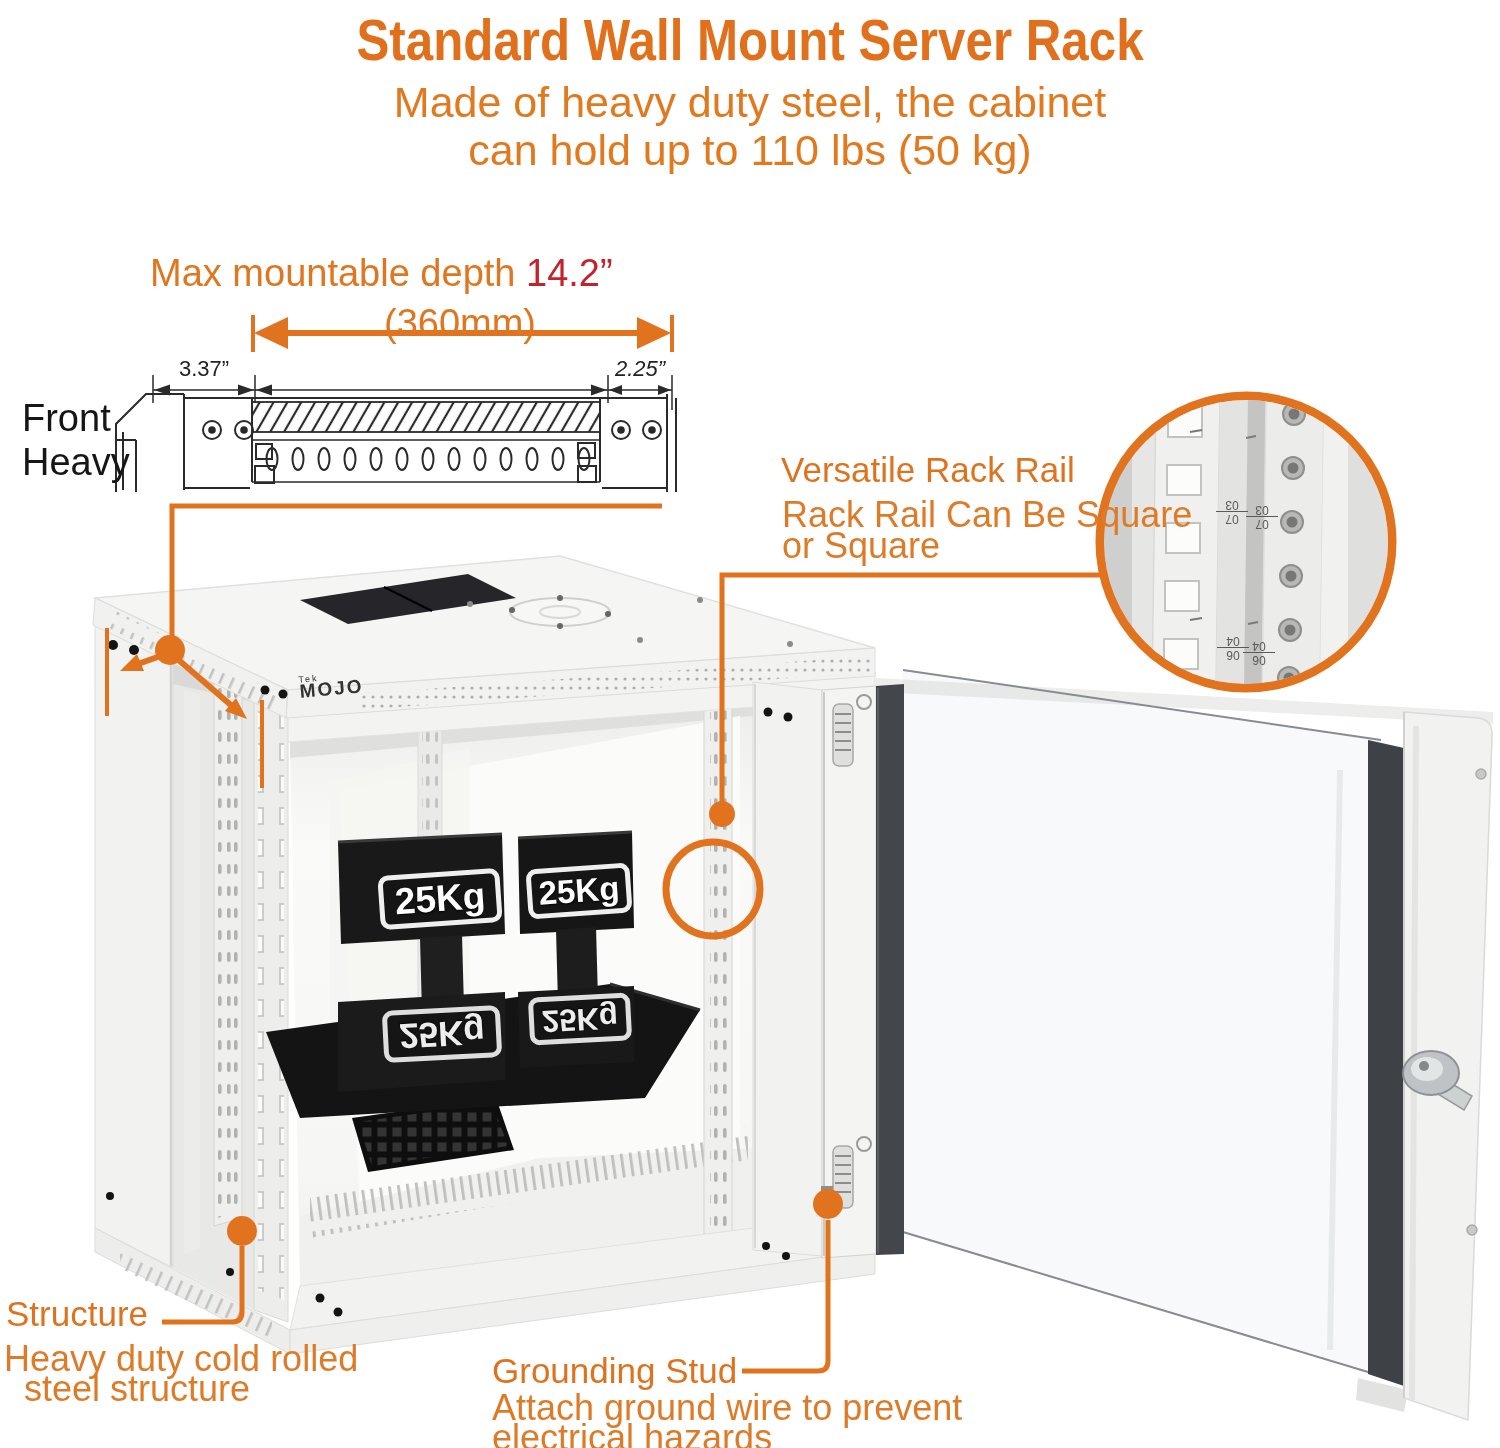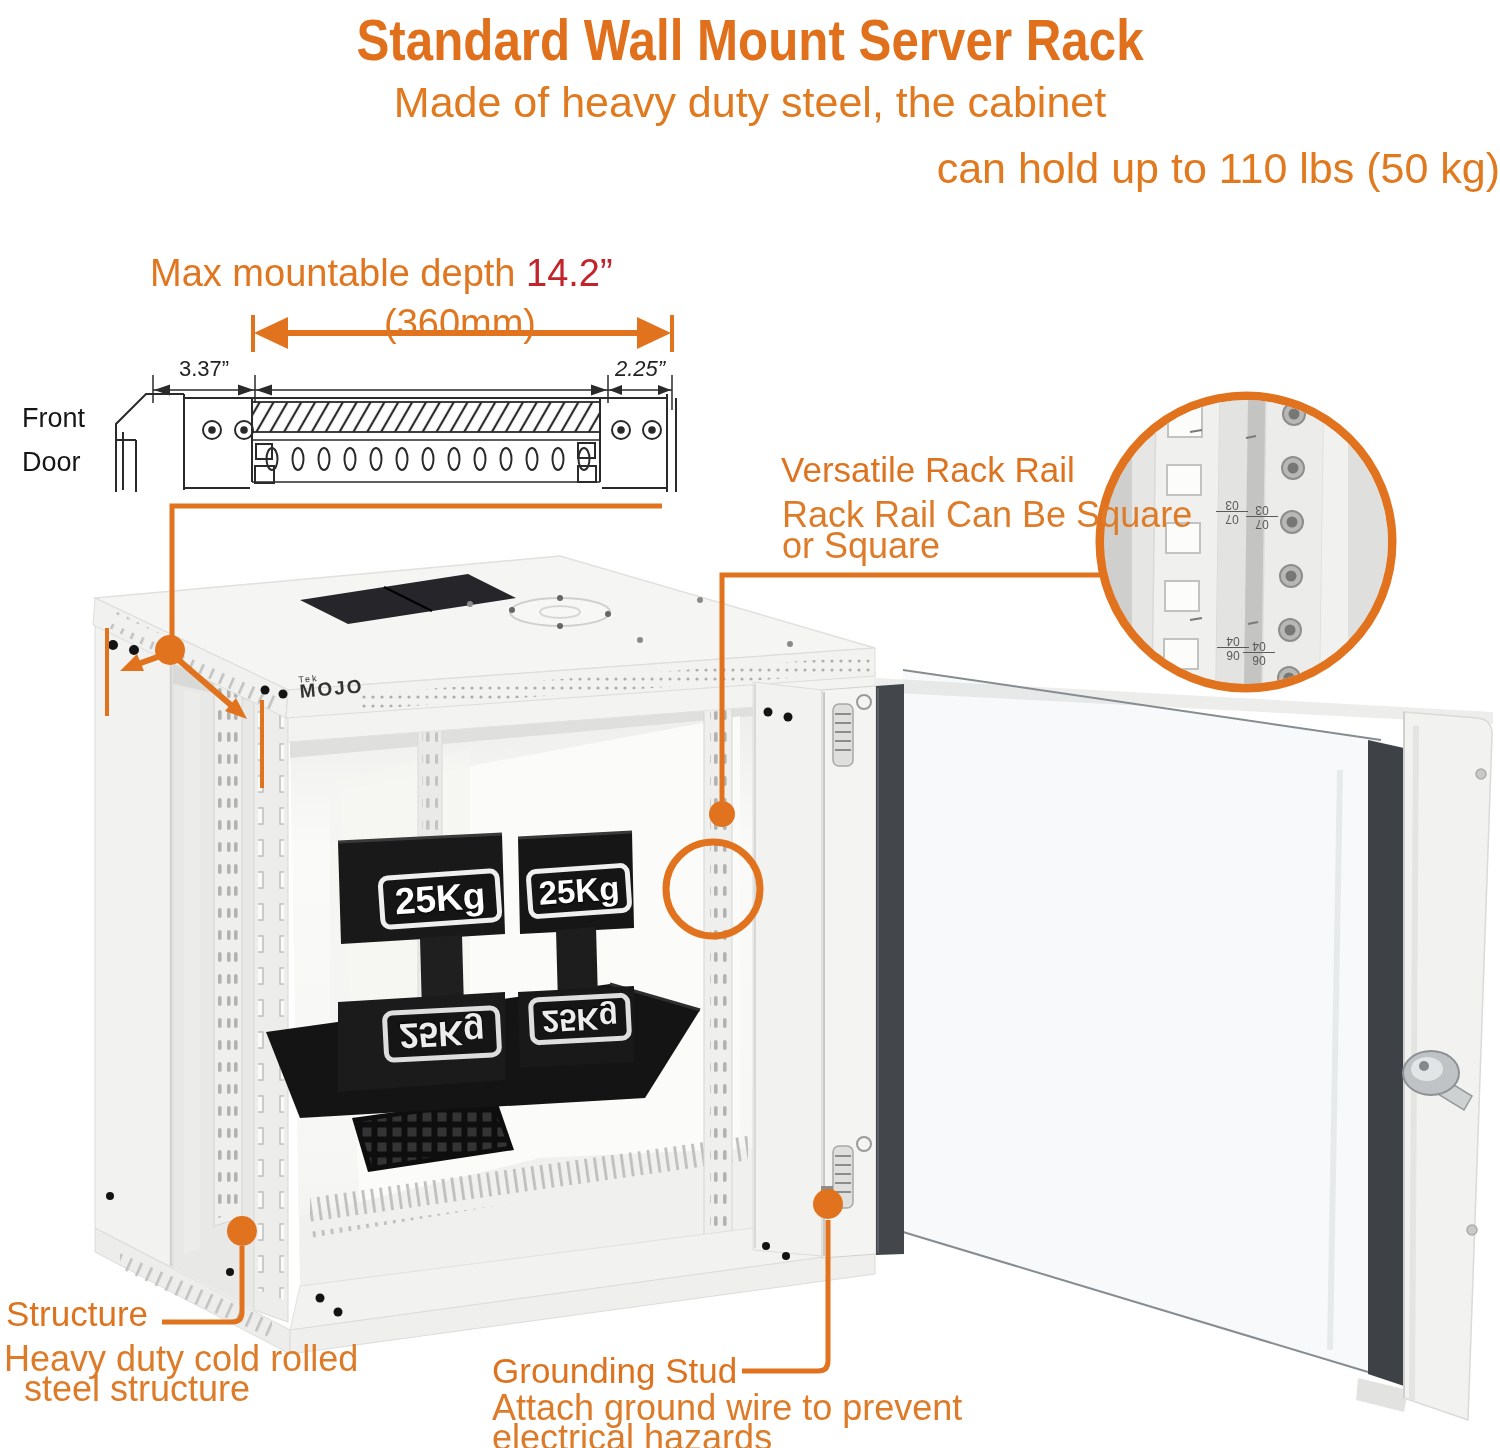--- a/index.html
+++ b/index.html
@@ -3,25 +3,25 @@
 <meta charset="utf-8">
 <style>
   html,body{margin:0;padding:0;background:#fff;}
   .stage{position:relative;width:1500px;height:1448px;background:#fff;overflow:hidden;
          font-family:"Liberation Sans","DejaVu Sans",sans-serif;}
   .art{position:absolute;left:0;top:0;z-index:1;}
   .txt{position:absolute;z-index:2;white-space:nowrap;}
   .title{left:0;right:0;top:6px;text-align:center;font-size:58px;font-weight:bold;color:#E0701C;}
   .title>span{display:inline-block;transform:scaleX(.85);transform-origin:center;}
   .sub{left:0;right:0;text-align:center;font-size:43px;color:#E1791F;}
-  .sub1{top:78px;} .sub2{top:144px;text-align:right;}
+  .sub1{top:78px;} .sub2{top:126px;}
   .depthline{left:150px;top:252px;width:640px;font-size:38px;}
   .depthline .lab{color:#E0761F;} .depthline .val{color:#C2242C;}
   .depthmm{left:150px;top:302px;width:620px;text-align:center;font-size:38px;color:#E0761F;}
-  .fdoor{left:22px;top:396px;font-size:27px;color:#161616;line-height:44px;}
+  .fdoor{left:22px;top:396px;font-size:38px;color:#161616;line-height:44px;}
   .dim{font-size:22px;color:#222;text-align:center;}
   .dimL{left:153px;top:356px;width:102px;} .dimM{left:255px;top:356px;width:353px;} .dimR{left:608px;top:356px;width:64px;font-style:italic;}
   .co-title{font-size:35px;color:#DD731F;}
   .co-sub{font-size:36px;color:#DE7B28;line-height:31px;}
   .rrT{left:781px;top:450px;} .rr1{left:782px;top:499px;} .rr2{left:782px;top:530px;}
   .stT{left:6px;top:1294px;} .st1{left:4px;top:1343px;} .st2{left:4px;top:1373px;margin-left:20px;}
   .gsT{left:492px;top:1351px;} .gs1{left:492px;top:1392px;} .gs2{left:492px;top:1422px;}
   .brand{left:299px;top:672px;color:#333;transform:rotate(-5deg);line-height:11px;z-index:3;}
   .brand .bt{font-size:9px;letter-spacing:2px;display:block;}
   .brand .bm{font-size:19px;font-weight:bold;letter-spacing:2px;display:block;}
@@ -371,21 +371,21 @@
 <div class="txt sub sub1">Made of heavy duty steel, the cabinet</div>
 <div class="txt sub sub2">can hold up to 110 lbs (50 kg)</div>
 
 <div class="txt depthline">
   <span class="lab">Max mountable depth </span><span class="val">14.2”</span>
 </div>
 <div class="txt depthmm">(360mm)</div>
 
 <div class="txt fdoor">
   <div>Front</div>
-  <div>Door</div>
+  <div>Heavy</div>
 </div>
 
 <div class="txt dim dimL">3.37”</div>
 <div class="txt dim dimR">2.25”</div>
 
 <div class="txt co-title rrT">Versatile Rack Rail</div>
 <div class="txt co-sub rr1">Rack Rail Can Be Square</div>
 <div class="txt co-sub rr2">or Square</div>
 
 <div class="txt co-title stT">Structure</div>

